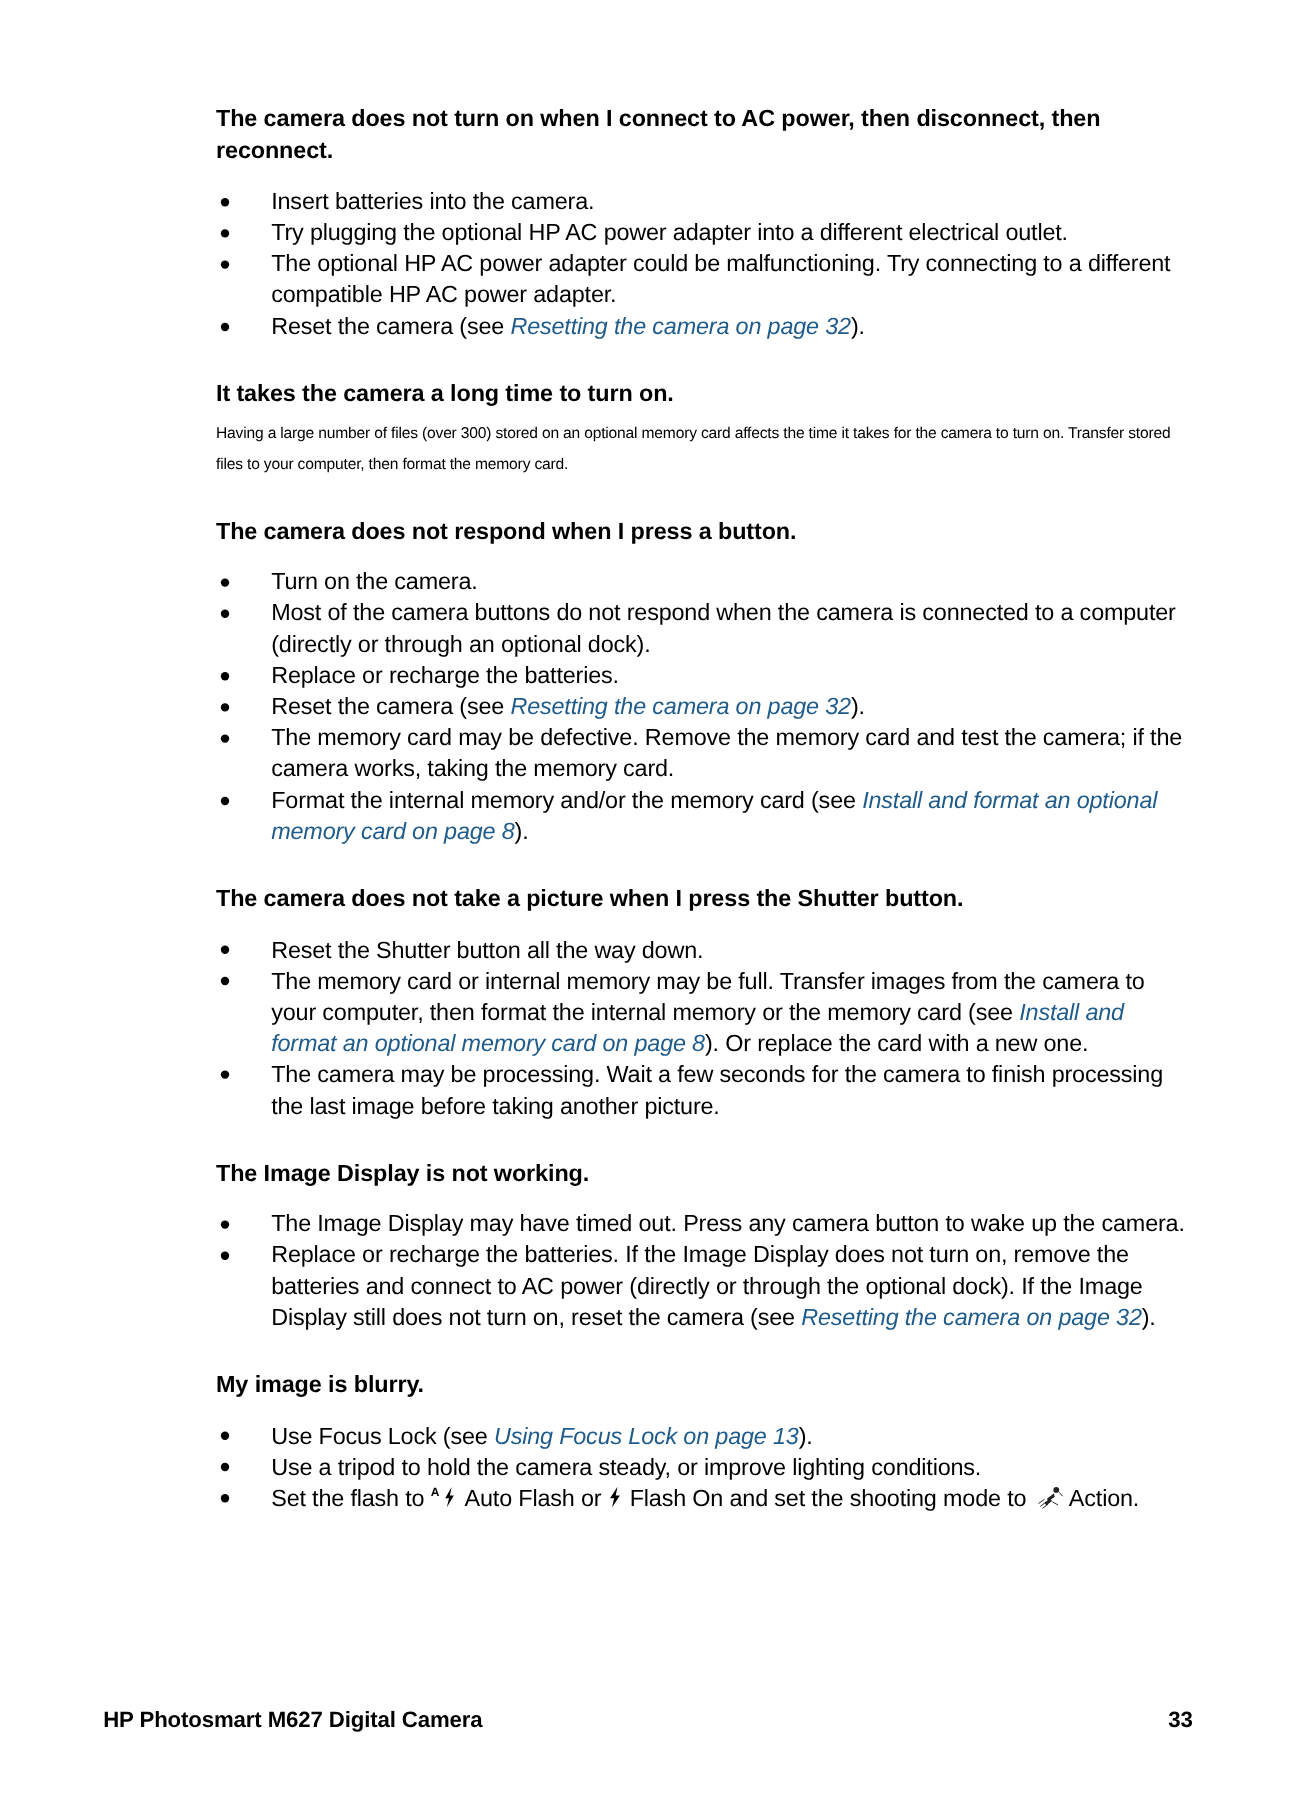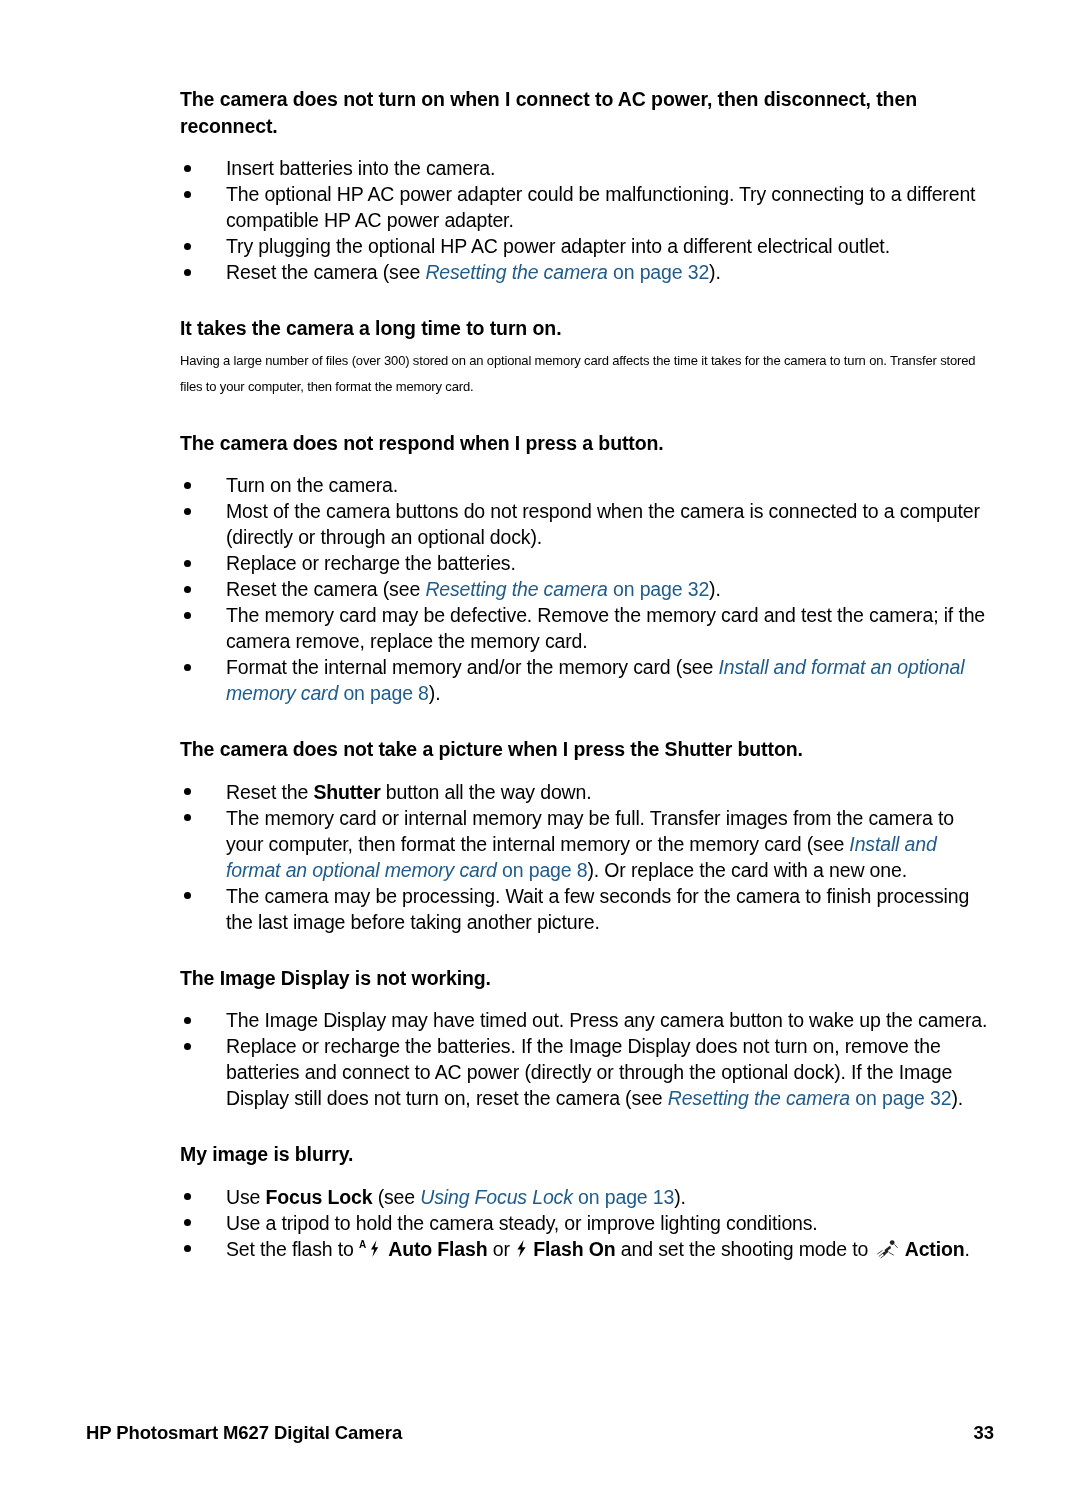--- a/index.html
+++ b/index.html
@@ -70,26 +70,27 @@
     top: 9.5px;
     width: 7px;
     height: 7px;
     background: #000000;
     border-radius: 50%;
   }
 
   
   .lnk {
     color: #1F5C8B;
+    font-style: italic;
   }
   .lnk-i {
     color: #1F5C8B;
     font-style: italic;
   }
-  b, .bld { font-weight: bold; }
+  b, .bld { font-weight: normal; }
 
   
   .icon {
     display: inline-block;
     vertical-align: -2px;
     position: relative;
   }
   .ic-autoflash { width: 24px; height: 19px; }
   .ic-flashon   { width: 13px; height: 19px; }
   .ic-action    { width: 26px; height: 20px; vertical-align: -3px; }
@@ -110,37 +111,37 @@
 </style>
 </head>
 <body>
 
 <div class="page">
   <div class="content" id="content">
       <div class="section">
         <p class="sec-head">The camera does not turn on when I connect to AC power, then disconnect, then reconnect.</p>
         <ul class="bullets">
           <li><span class="dot"></span><span>Insert batteries into the camera.</span></li>
+          <li><span class="dot"></span><span>Try plugging the optional HP AC power adapter into a different electrical outlet.</span></li>
           <li><span class="dot"></span><span>The optional HP AC power adapter could be malfunctioning. Try connecting to a different compatible HP AC power adapter.</span></li>
-          <li><span class="dot"></span><span>Try plugging the optional HP AC power adapter into a different electrical outlet.</span></li>
           <li><span class="dot"></span><span>Reset the camera (see </span><span class="lnk-i">Resetting the camera</span><span class="lnk"> on page 32</span><span>).</span></li>
         </ul>
       </div>
       <div class="section">
         <p class="sec-head">It takes the camera a long time to turn on.</p>
         <p class="para">Having a large number of files (over 300) stored on an optional memory card affects the time it takes for the camera to turn on. Transfer stored files to your computer, then format the memory card.</p>
       </div>
       <div class="section">
         <p class="sec-head">The camera does not respond when I press a button.</p>
         <ul class="bullets">
           <li><span class="dot"></span><span>Turn on the camera.</span></li>
           <li><span class="dot"></span><span>Most of the camera buttons do not respond when the camera is connected to a computer (directly or through an optional dock).</span></li>
           <li><span class="dot"></span><span>Replace or recharge the batteries.</span></li>
           <li><span class="dot"></span><span>Reset the camera (see </span><span class="lnk-i">Resetting the camera</span><span class="lnk"> on page 32</span><span>).</span></li>
-          <li><span class="dot"></span><span>The memory card may be defective. Remove the memory card and test the camera; if the camera remove, replace the memory card.</span></li>
+          <li><span class="dot"></span><span>The memory card may be defective. Remove the memory card and test the camera; if the camera works, taking the memory card.</span></li>
           <li><span class="dot"></span><span>Format the internal memory and/or the memory card (see </span><span class="lnk-i">Install and format an optional memory card</span><span class="lnk"> on page 8</span><span>).</span></li>
         </ul>
       </div>
       <div class="section">
         <p class="sec-head">The camera does not take a picture when I press the Shutter button.</p>
         <ul class="bullets">
           <li><span class="dot"></span><span>Reset the </span><span class="bld">Shutter</span><span> button all the way down.</span></li>
           <li><span class="dot"></span><span>The memory card or internal memory may be full. Transfer images from the camera to your computer, then format the internal memory or the memory card (see </span><span class="lnk-i">Install and format an optional memory card</span><span class="lnk"> on page 8</span><span>). Or replace the card with a new one.</span></li>
           <li><span class="dot"></span><span>The camera may be processing. Wait a few seconds for the camera to finish processing the last image before taking another picture.</span></li>
         </ul>

